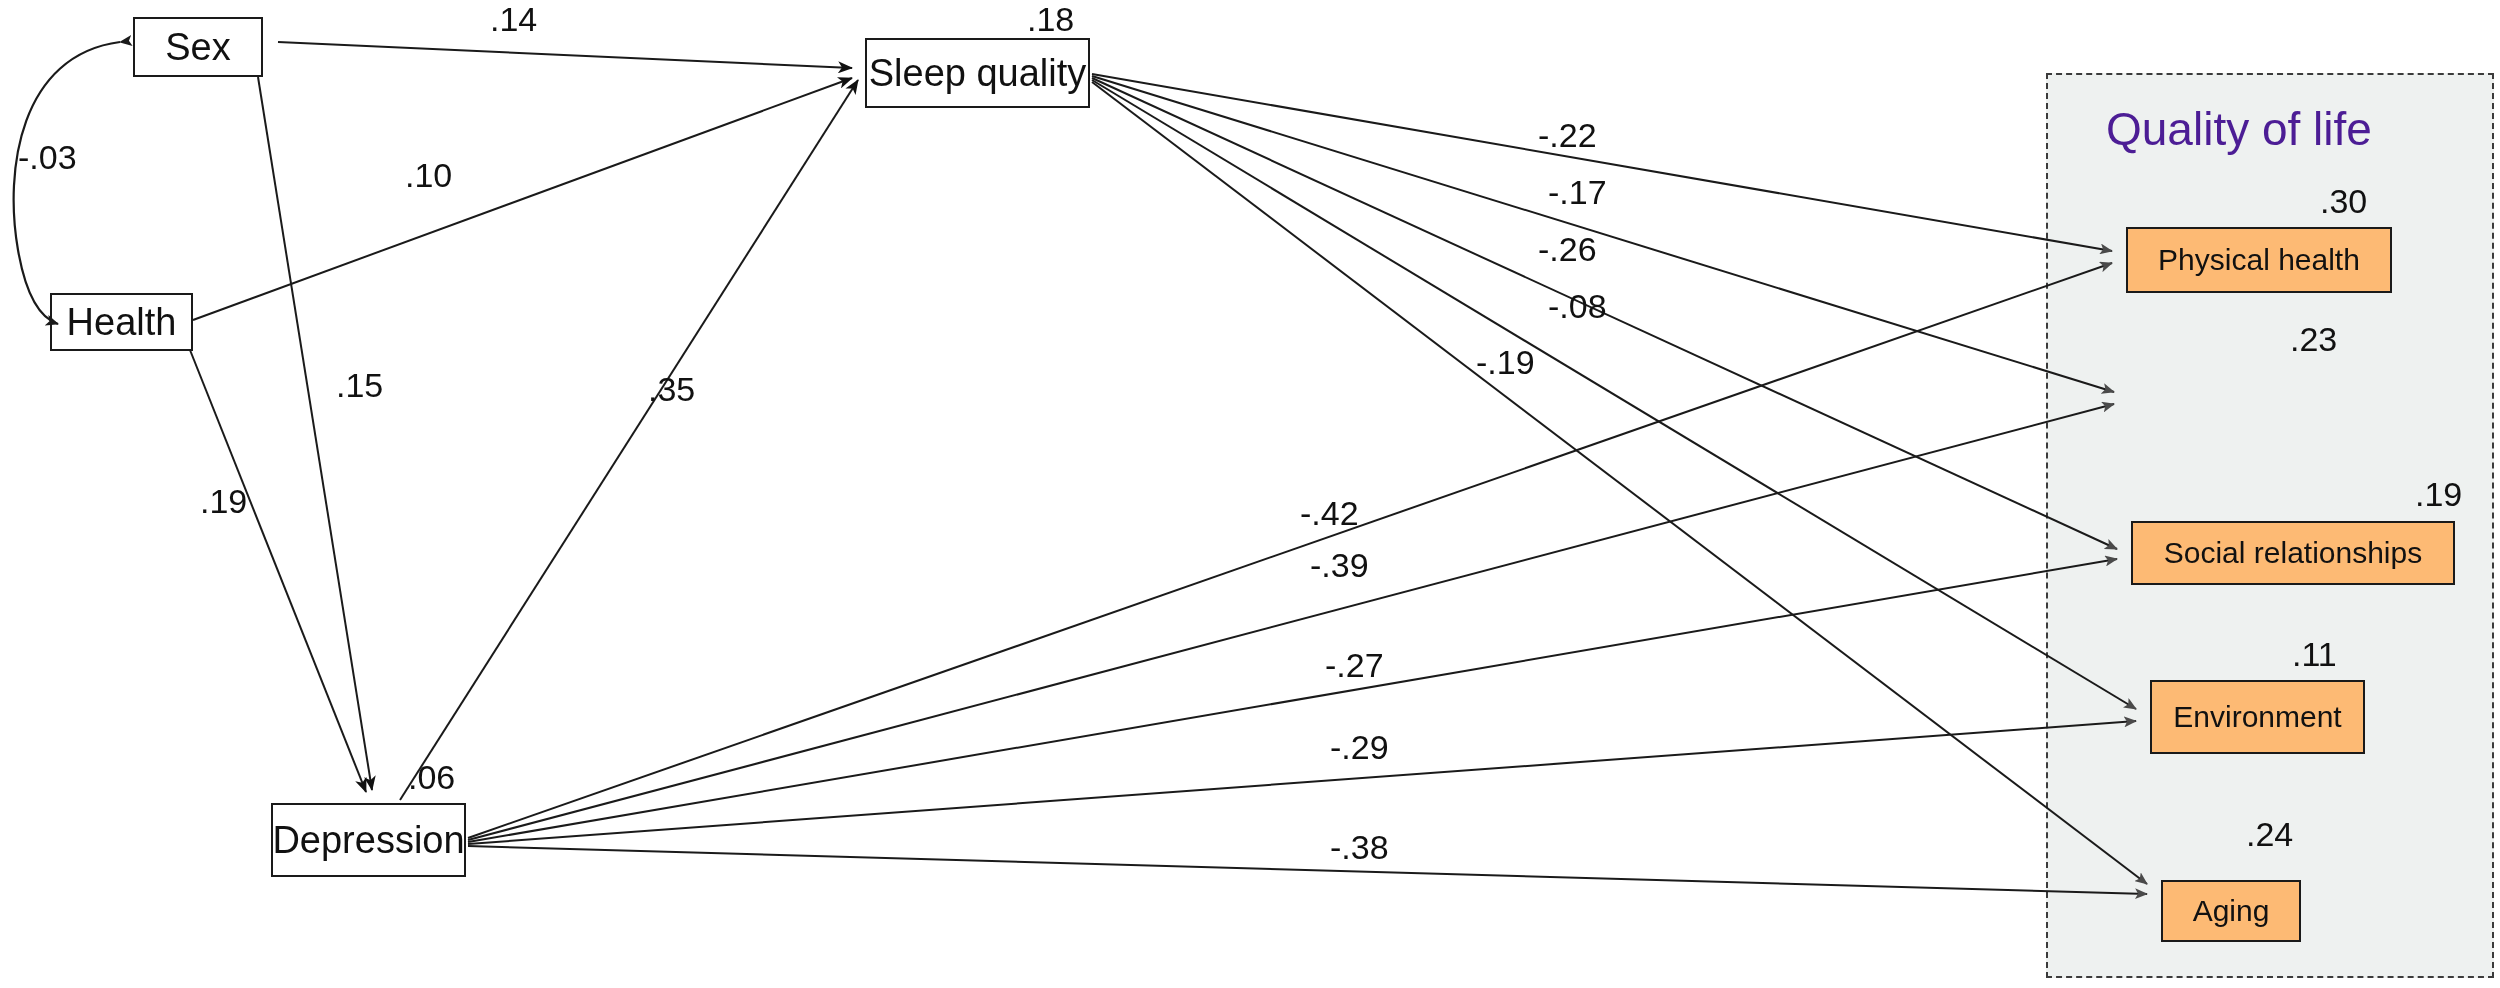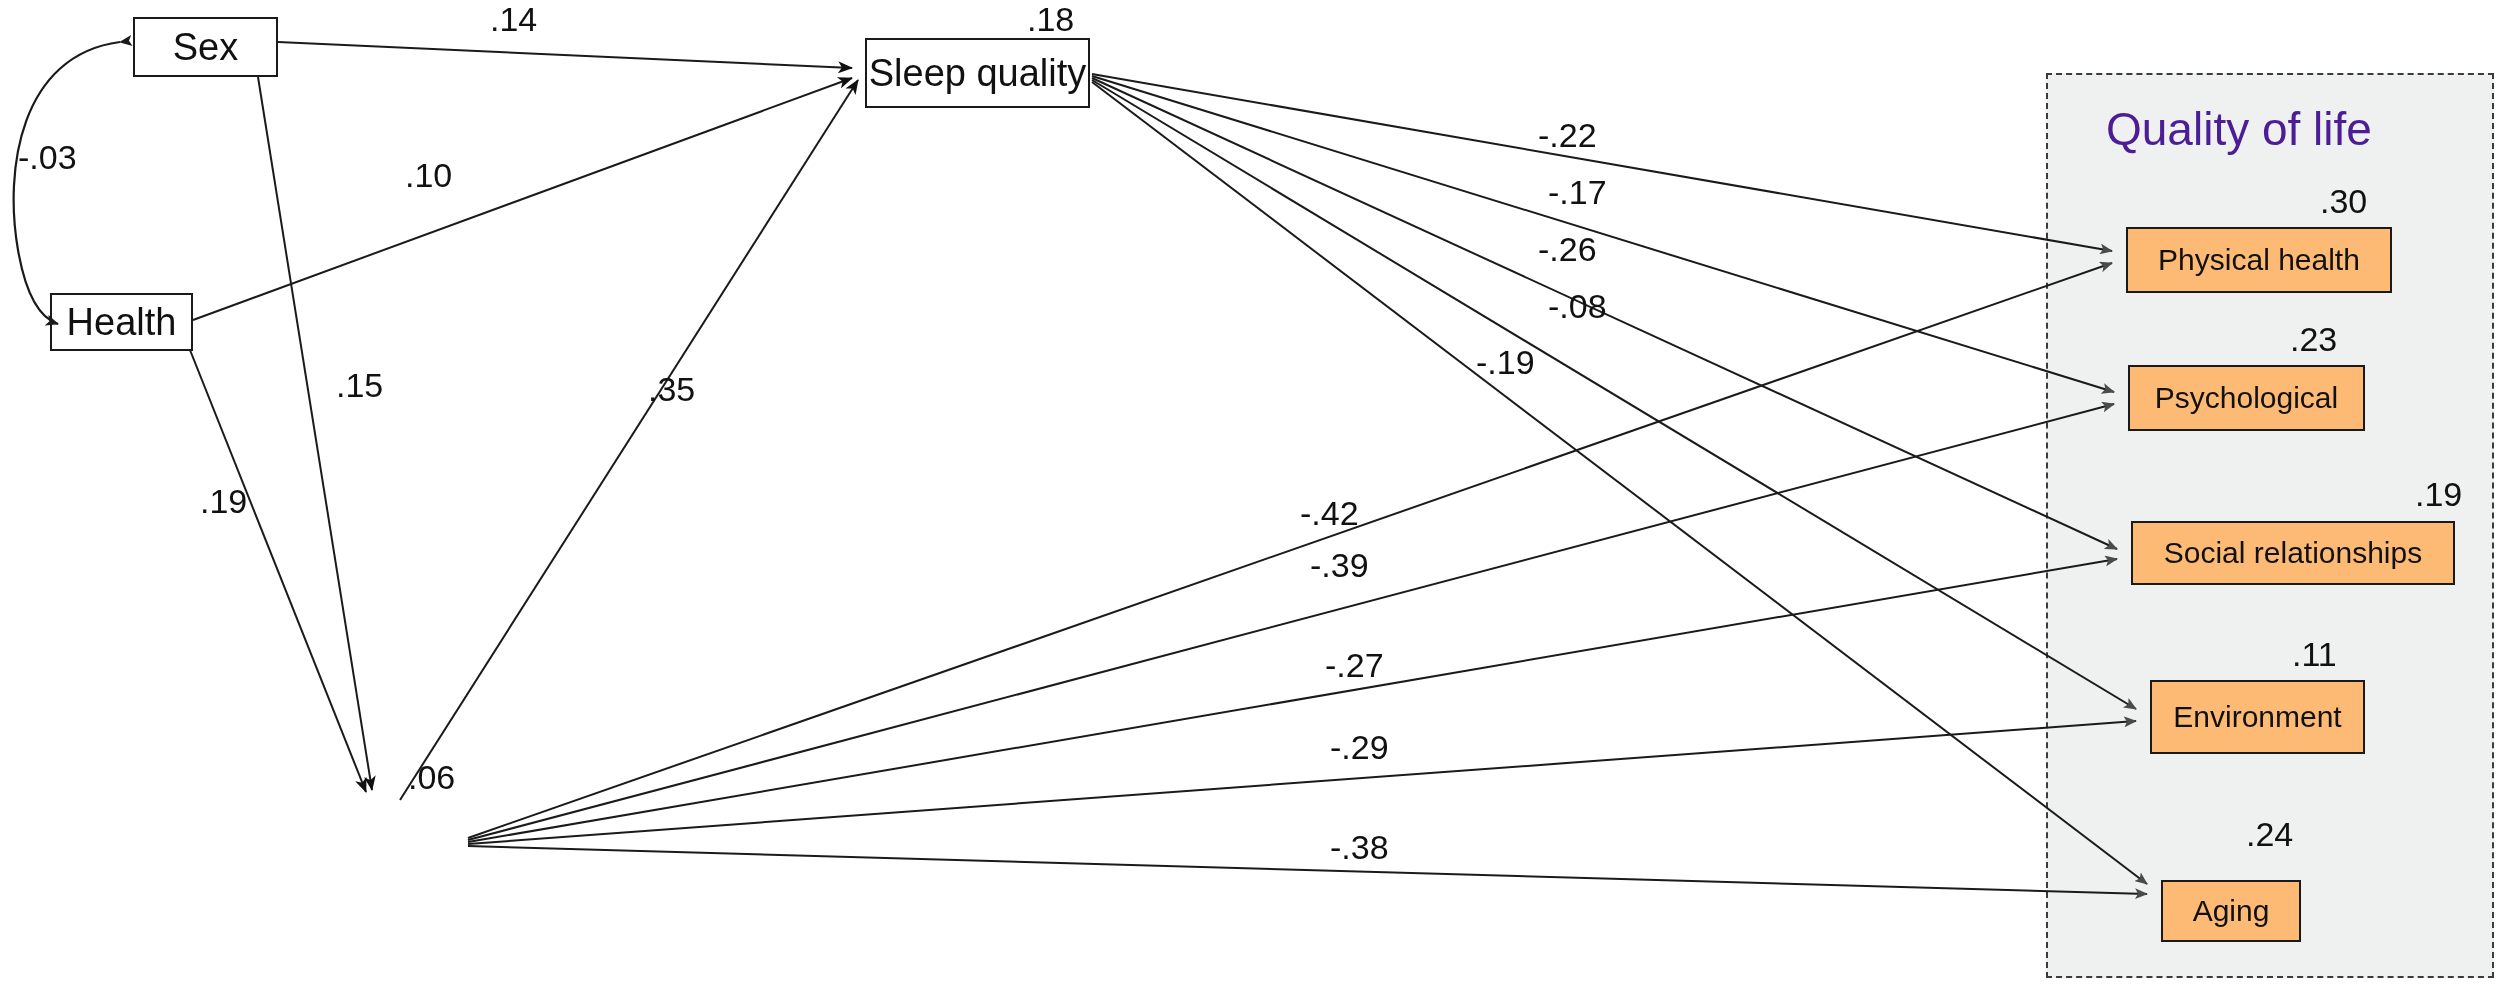--- a/index.html
+++ b/index.html
@@ -90,25 +90,25 @@
       <path d="M 468 840 L 2114 404" marker-end="url(#ah)"></path>
 
       <path d="M 468 842 L 2117 559" marker-end="url(#ah)"></path>
 
       <path d="M 468 844 L 2136 721" marker-end="url(#ah)"></path>
 
       <path d="M 468 846 L 2147 894" marker-end="url(#ah)"></path>
     </g>
   </svg>
 
-  <div class="nodebox" id="node-sex" style="left: 133px; top: 17px; width: 145px; height: 60px; font-size: 38px; text-align: right;">Sex</div>
+  <div class="nodebox" id="node-sex" style="left: 133px; top: 17px; width: 130px; height: 60px; font-size: 38px; text-align: right;">Sex</div>
   <div class="nodebox" id="node-health" style="left: 50px; top: 293px; width: 143px; height: 58px; font-size: 38px;">Health</div>
   <div class="nodebox" id="node-sleep" style="left: 865px; top: 38px; width: 225px; height: 70px; font-size: 38px;">Sleep quality</div>
+  <div class="nodebox" id="node-depression" style="left: 271px; top: 803px; width: 195px; height: 74px; font-size: 38px;">Depression</div>
   <div class="nodebox shaded" id="node-physical" style="left: 2126px; top: 227px; width: 266px; height: 66px; font-size: 30px;">Physical health</div>
-  <div class="nodebox shaded" id="node-psych" style="left: 2128px; top: 365px; width: 237px; height: 66px; font-size: 30px;">Psychological</div>
   <div class="nodebox shaded" id="node-social" style="left: 2131px; top: 521px; width: 324px; height: 64px; font-size: 30px;">Social relationships</div>
   <div class="nodebox shaded" id="node-environment" style="left: 2150px; top: 680px; width: 215px; height: 74px; font-size: 30px;">Environment</div>
   <div class="nodebox shaded" id="node-aging" style="left: 2161px; top: 880px; width: 140px; height: 62px; font-size: 30px;">Aging</div>
 
   <div class="pathlabel" id="r2-sleep" style="left: 1027px; top: 2px;">.18</div>
   <div class="pathlabel" id="r2-depression" style="left: 408px; top: 760px;">.06</div>
   <div class="pathlabel" id="r2-physical" style="left: 2320px; top: 184px;">.30</div>
   <div class="pathlabel" id="r2-psych" style="left: 2290px; top: 322px;">.23</div>
   <div class="pathlabel" id="r2-social" style="left: 2415px; top: 477px;">.19</div>
   <div class="pathlabel" id="r2-environment" style="left: 2292px; top: 637px;">.11</div>

